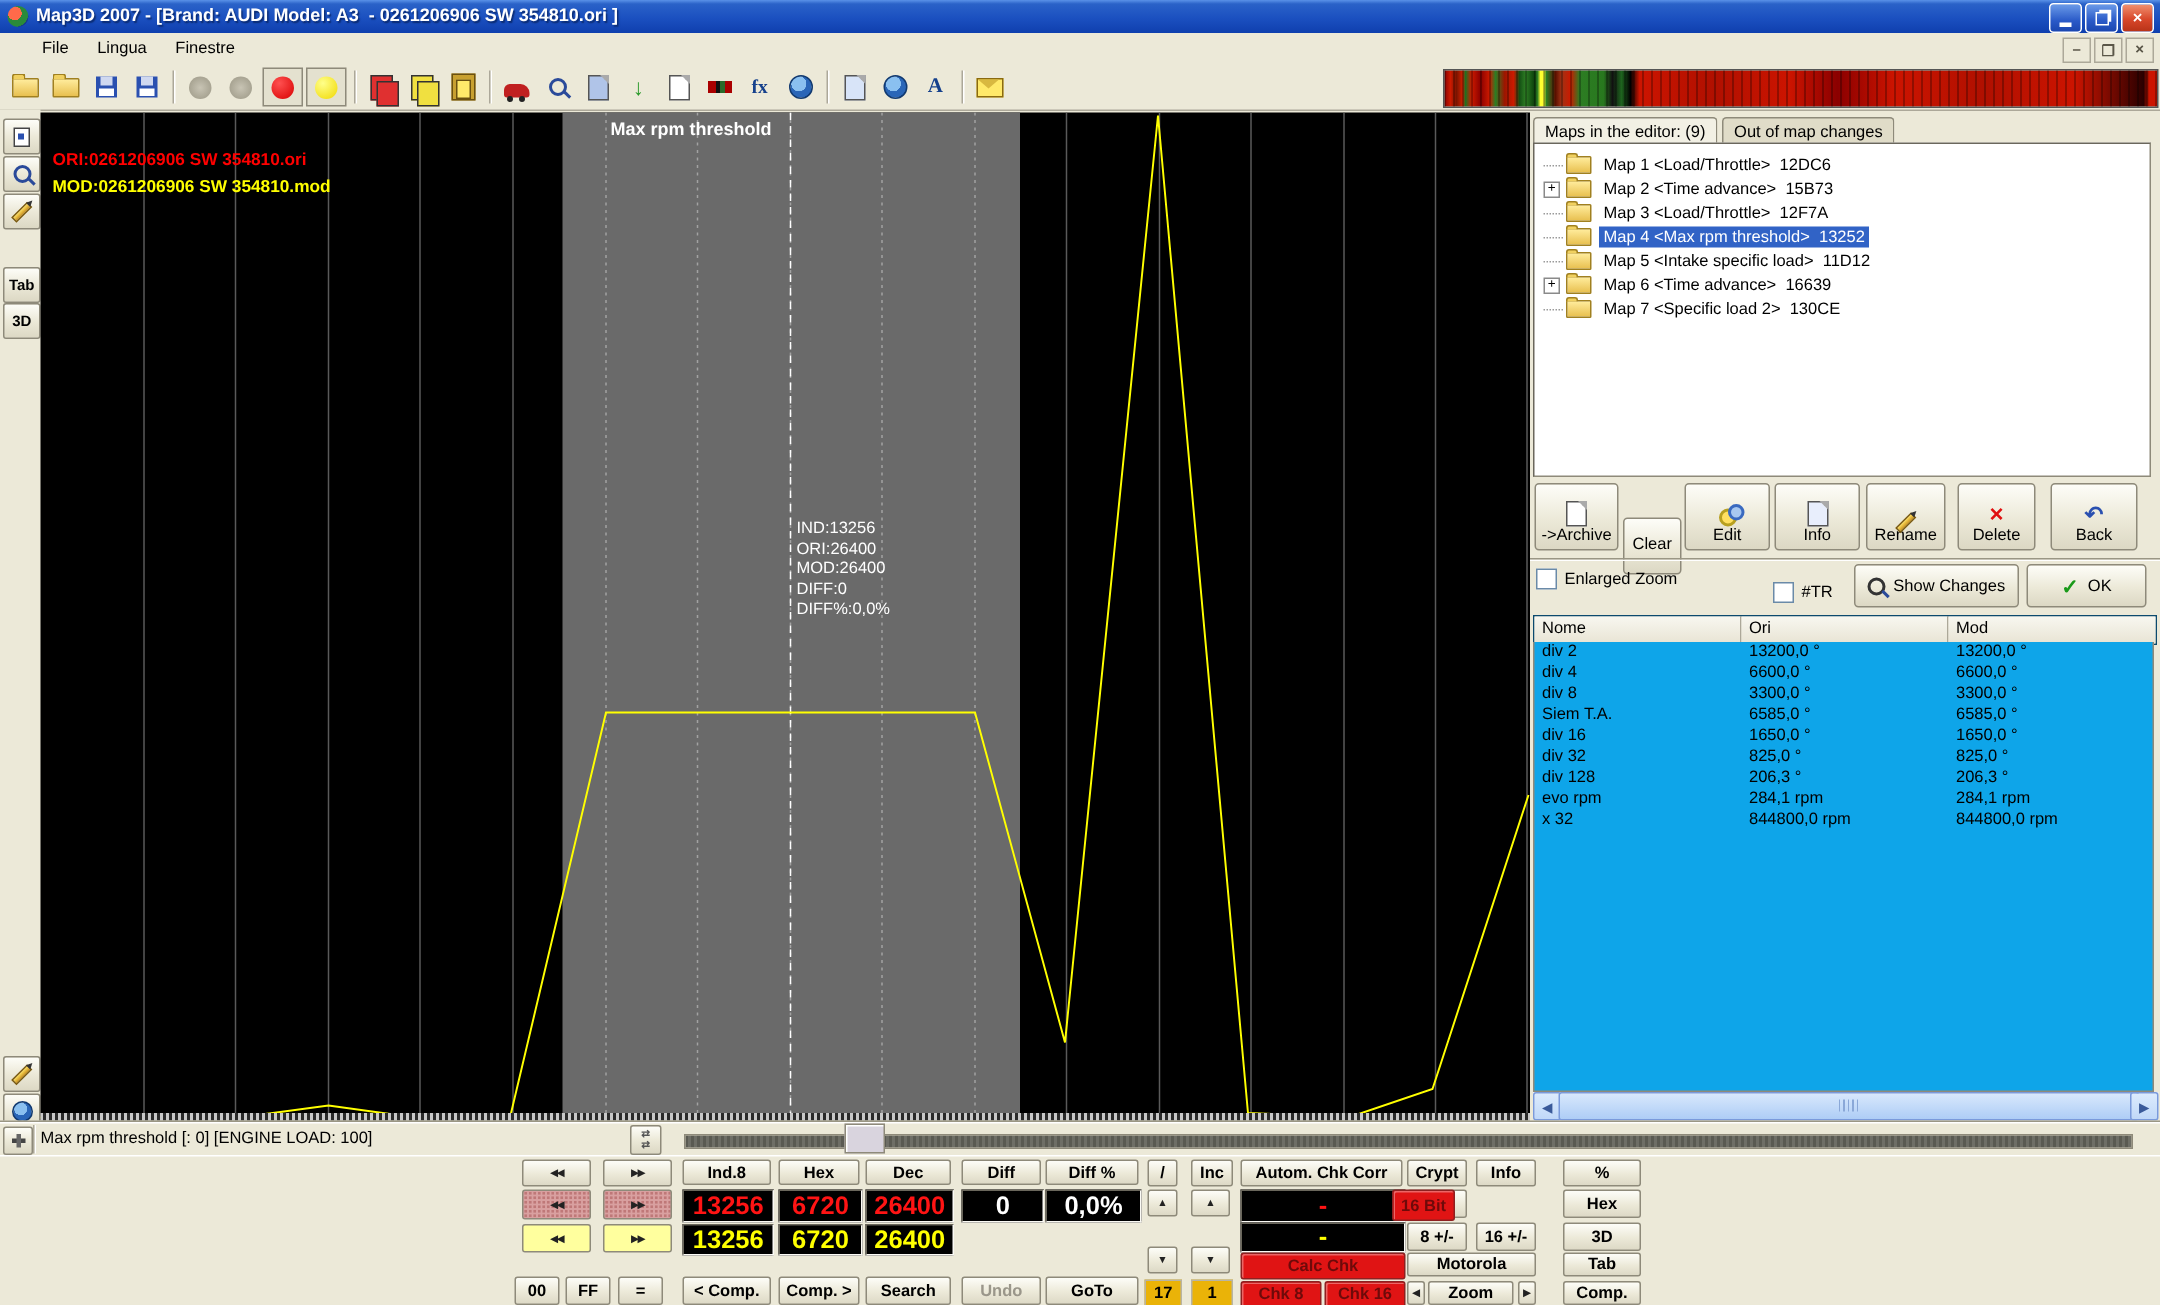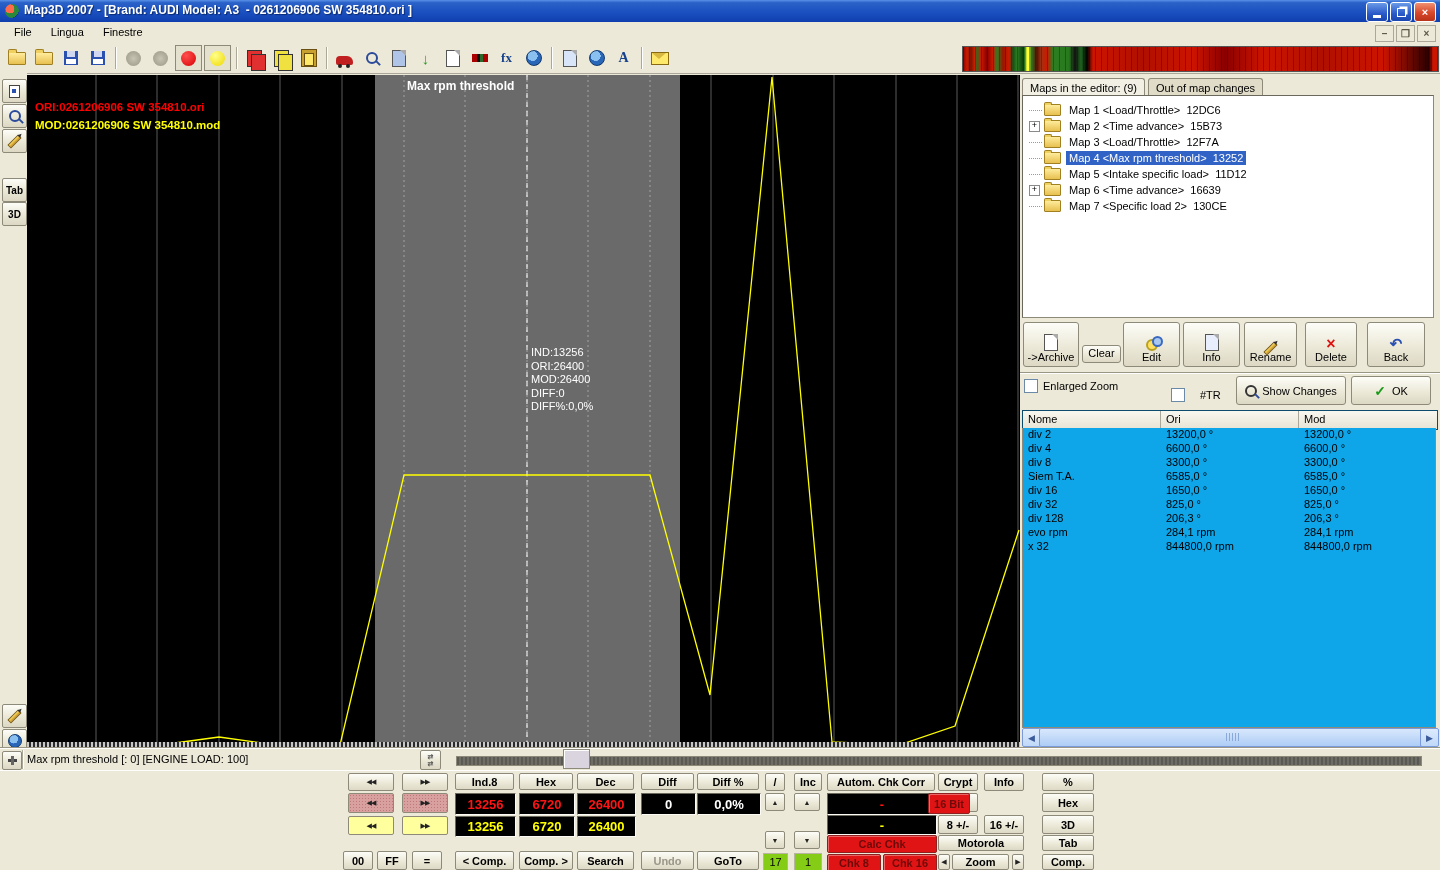--- a/index.html
+++ b/index.html
@@ -130,48 +130,48 @@
     box-shadow:inset 1px 1px 0 #fff}
   
   #bottompanel{left:0;top:770px;width:1440px;height:100px;background:#ece9d8;border-top:1px solid #fff}
   .b{background:linear-gradient(180deg,#fdfdf8,#ece9d8 55%,#ddd9c6);border:1px solid #8e8a7a;border-radius:2px;
      display:flex;align-items:center;justify-content:center;box-sizing:border-box}
   .bold{font-weight:bold}
   .navpink{background:#d9a0a0;background-image:radial-gradient(#bf7878 1px,transparent 1px);background-size:3px 3px}
   .navyellow{background:#ffff9e}
   .navglyph{font-size:7px;letter-spacing:-1px;color:#222}
   .lcd{background:#000;border:1px solid;border-color:#6a675c #fbfaf5 #fbfaf5 #6a675c;
-       display:flex;align-items:center;justify-content:center;font-weight:bold;font-size:13px}
+       display:flex;align-items:center;justify-content:center;font-weight:bold;font-size:17px}
   .lcd.red{color:#ff1414}.lcd.yel{color:#ffff00}.lcd.wht{color:#fff}
   .redbtn{background:#e01414;color:#6e0a0a;font-weight:bold;border:1px solid #8e2020;border-radius:2px;
        display:flex;align-items:center;justify-content:center;box-shadow:inset 1px 1px 0 rgba(255,255,255,.35)}
   .disabledtxt{color:#9a968a}
   .spin{font-size:7px;color:#222}
-  .valbox{background:#84cc16;border:1px solid #b8b4a4;display:flex;align-items:center;justify-content:center;font-weight:normal}
+  .valbox{background:#eab308;border:1px solid #b8b4a4;display:flex;align-items:center;justify-content:center;font-weight:bold}
 </style>
 </head>
 <body>
 
 <div id="titlebar" class="abs">
   <div id="appicon" class="abs"></div>
   <div id="titletext" class="abs">Map3D 2007 - [Brand: AUDI Model: A3  - 0261206906 SW 354810.ori ]</div>
   <div class="abs" style="right:4px;top:2px;display:flex;gap:2px">
     <div class="wbtn flexc">
         <span class="minglyph"></span>
       </div>
     <div class="wbtn flexc">
         <span class="restglyph"></span>
       </div>
     <div class="wbtn close flexc">×</div>
   </div>
 </div>
 
 <div id="menubar" class="abs">
   <div id="menuicon" class="abs"></div>
-  <div style="padding-left:6px">
+  <div style="padding-left:20px">
     <span class="menuitem">File</span>
     <span class="menuitem">Lingua</span>
     <span class="menuitem">Finestre</span>
   </div>
   <div class="abs" style="right:4px;top:3px;display:flex;gap:2px">
     <div class="mdibtn flexc">–</div>
     <div class="mdibtn flexc">❐</div>
     <div class="mdibtn flexc">×</div>
   </div>
 </div>
@@ -351,21 +351,21 @@
         <span class="stub"></span>
         <span class="folder"></span>
         <span class="tlabel">Map 7 &lt;Specific load 2&gt;  130CE</span>
       </div>
     </div>
 
   <div class="actbtn abs" style="left:3px;width:56px">
     <span class="pageic"></span>
     <span>-&gt;Archive</span>
   </div>
-  <div class="actbtn abs" style="left:62px;width:39px;top:270px;height:18px;justify-content:flex-end">
+  <div class="actbtn abs" style="left:62px;width:39px;top:270px;height:38px;justify-content:center">
     <span>Clear</span>
   </div>
   <div class="actbtn abs" style="left:103px;width:57px">
     <span class="gear1"></span>
     <span>Edit</span>
   </div>
   <div class="actbtn abs" style="left:163px;width:57px">
     <span class="pageic" style="background:#e8eefc"></span>
     <span>Info</span>
   </div>
@@ -381,21 +381,21 @@
     <span class="backglyph">↶</span>
     <span>Back</span>
   </div>
 
   <div class="abs" style="left:0;top:297px;width:420px;height:1px;background:#9a9684;box-shadow:0 1px 0 #fff"></div>
 
   <div class="abs" style="left:4px;top:304px;display:flex;align-items:center;gap:5px">
     <span class="cb"></span>
     <span>Enlarged Zoom</span>
   </div>
-  <div class="abs" style="left:151px;top:313px;display:flex;align-items:center;gap:15px">
+  <div class="abs" style="left:162px;top:313px;display:flex;align-items:center;gap:5px">
     <span class="cb"></span>
     <span>#TR</span>
   </div>
   <div class="actbtn abs" style="left:216px;top:301px;width:110px;height:29px;flex-direction:row;gap:5px;justify-content:center;align-items:center;padding-bottom:0">
     <span class="mag" style="border-color:#333"></span>
     <span>Show Changes</span>
   </div>
   <div class="actbtn abs" style="left:331px;top:301px;width:80px;height:29px;flex-direction:row;gap:6px;justify-content:center;align-items:center;padding-bottom:0">
     <span class="checkglyph">✓</span>
     <span>OK</span>

